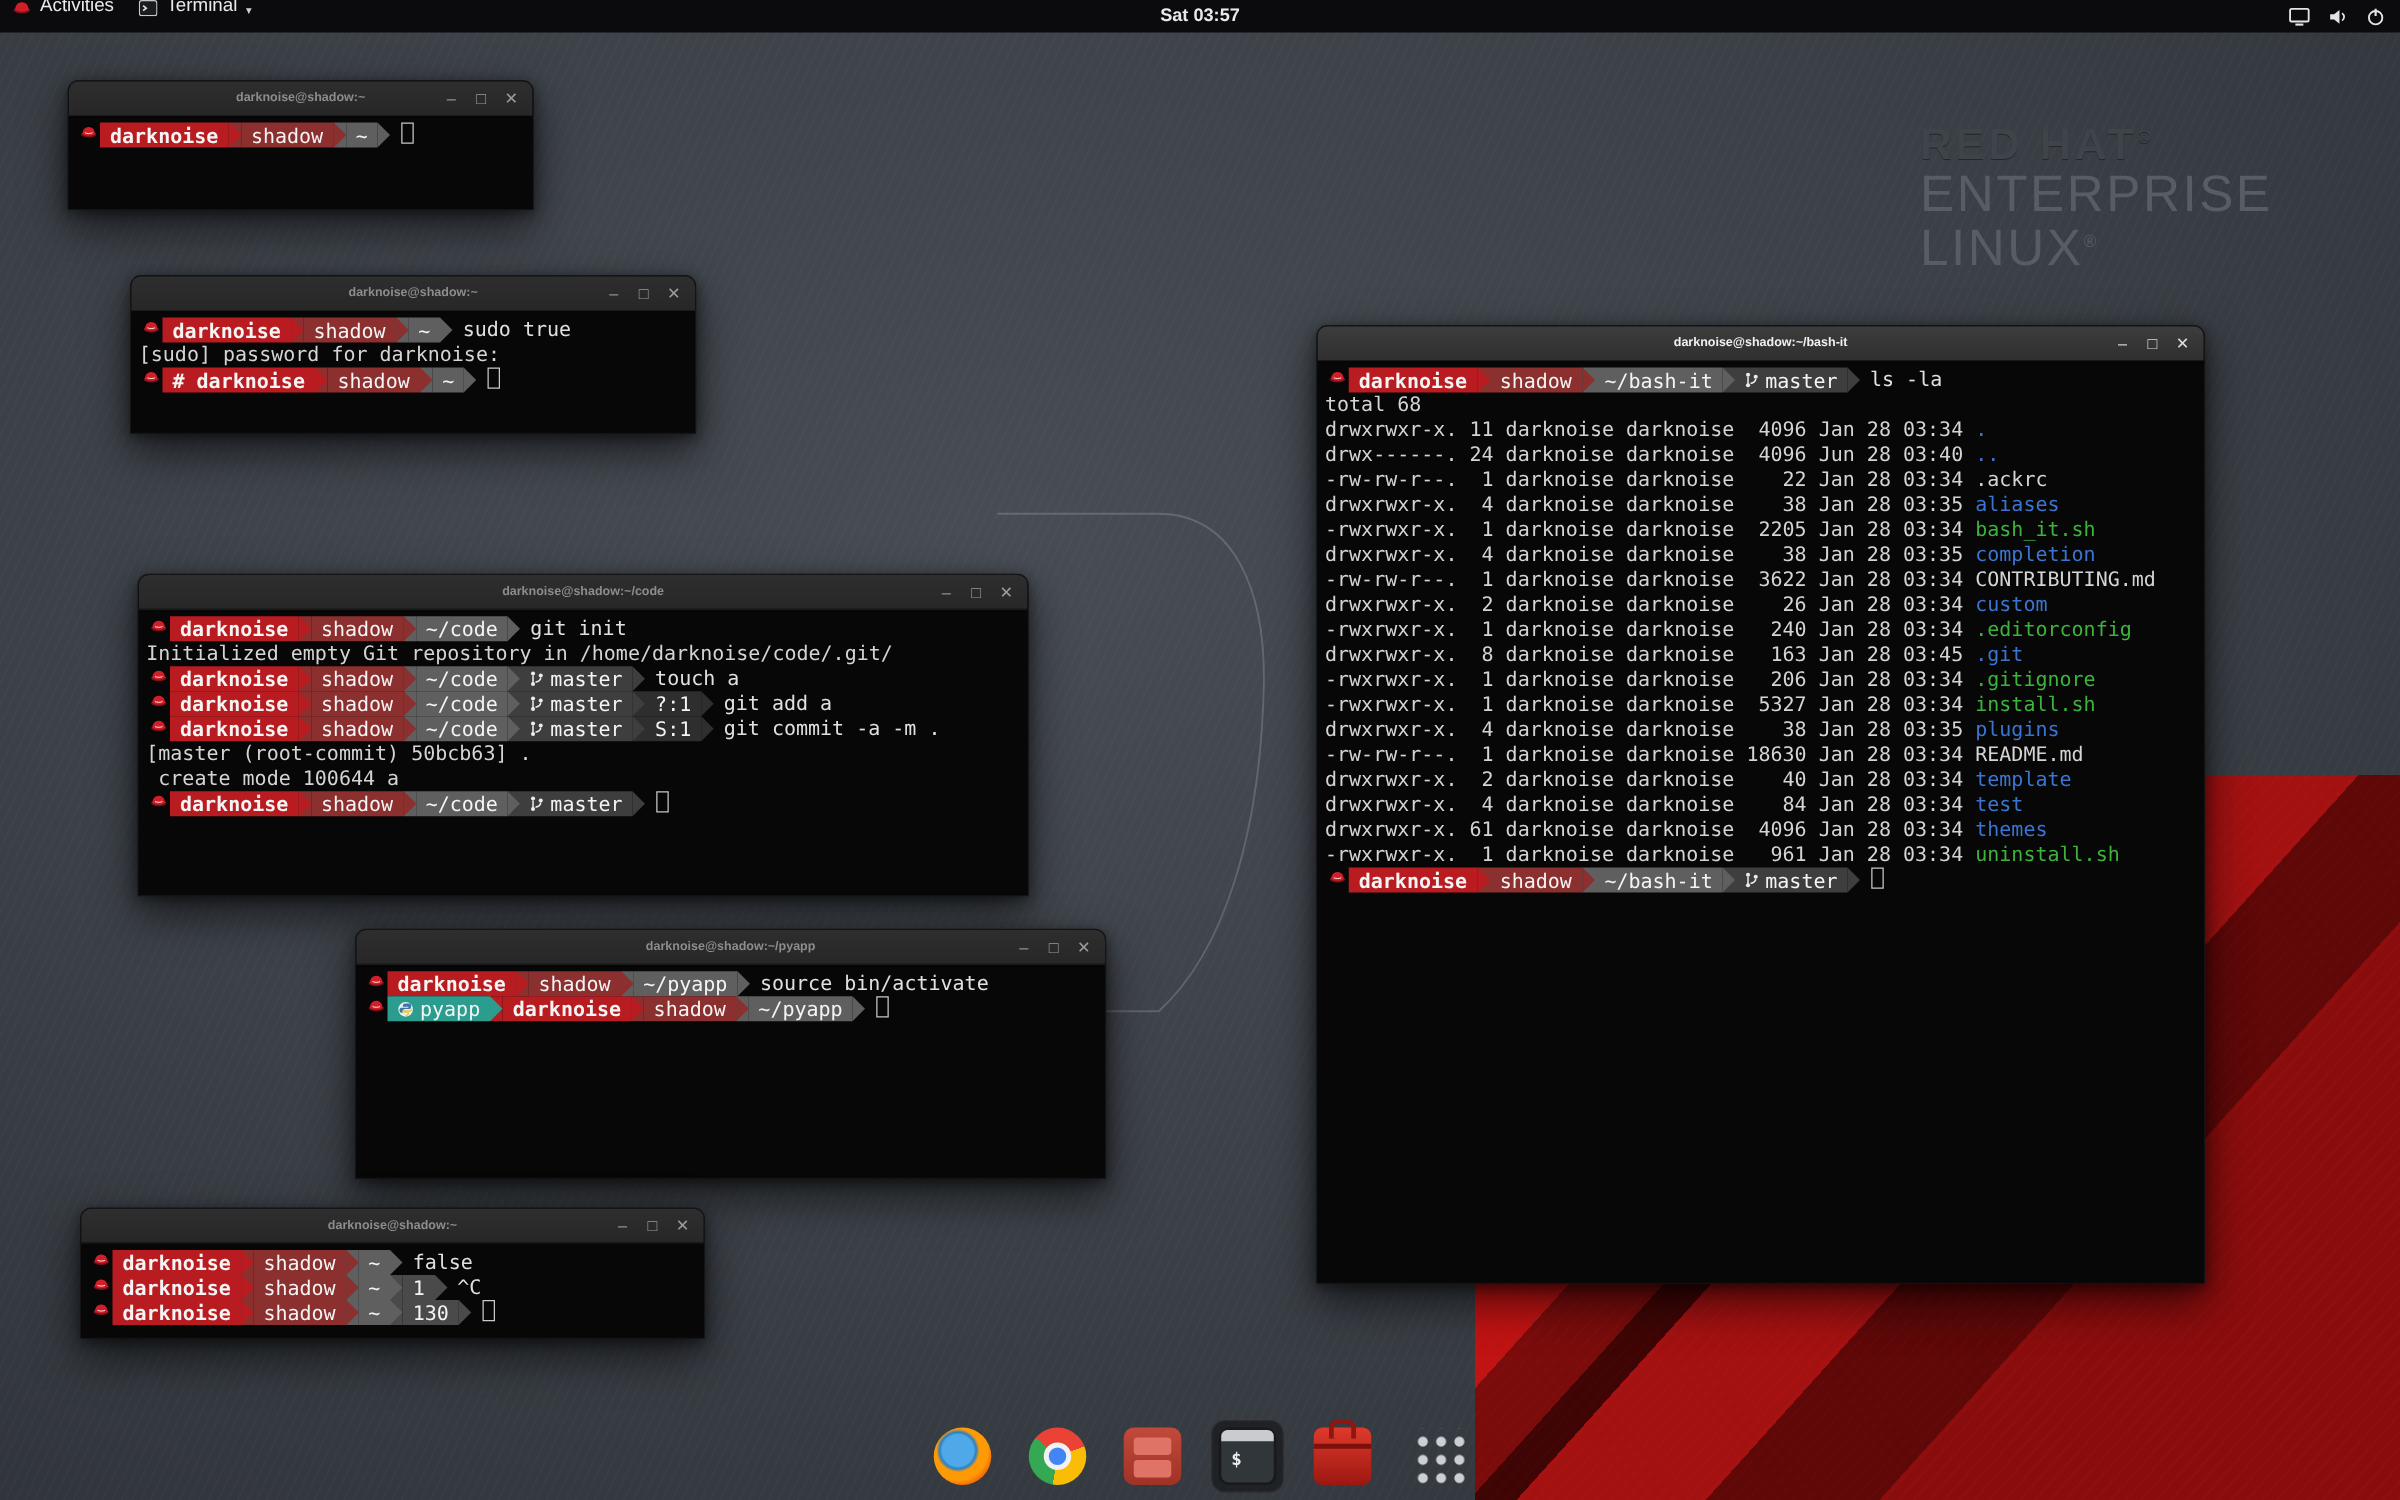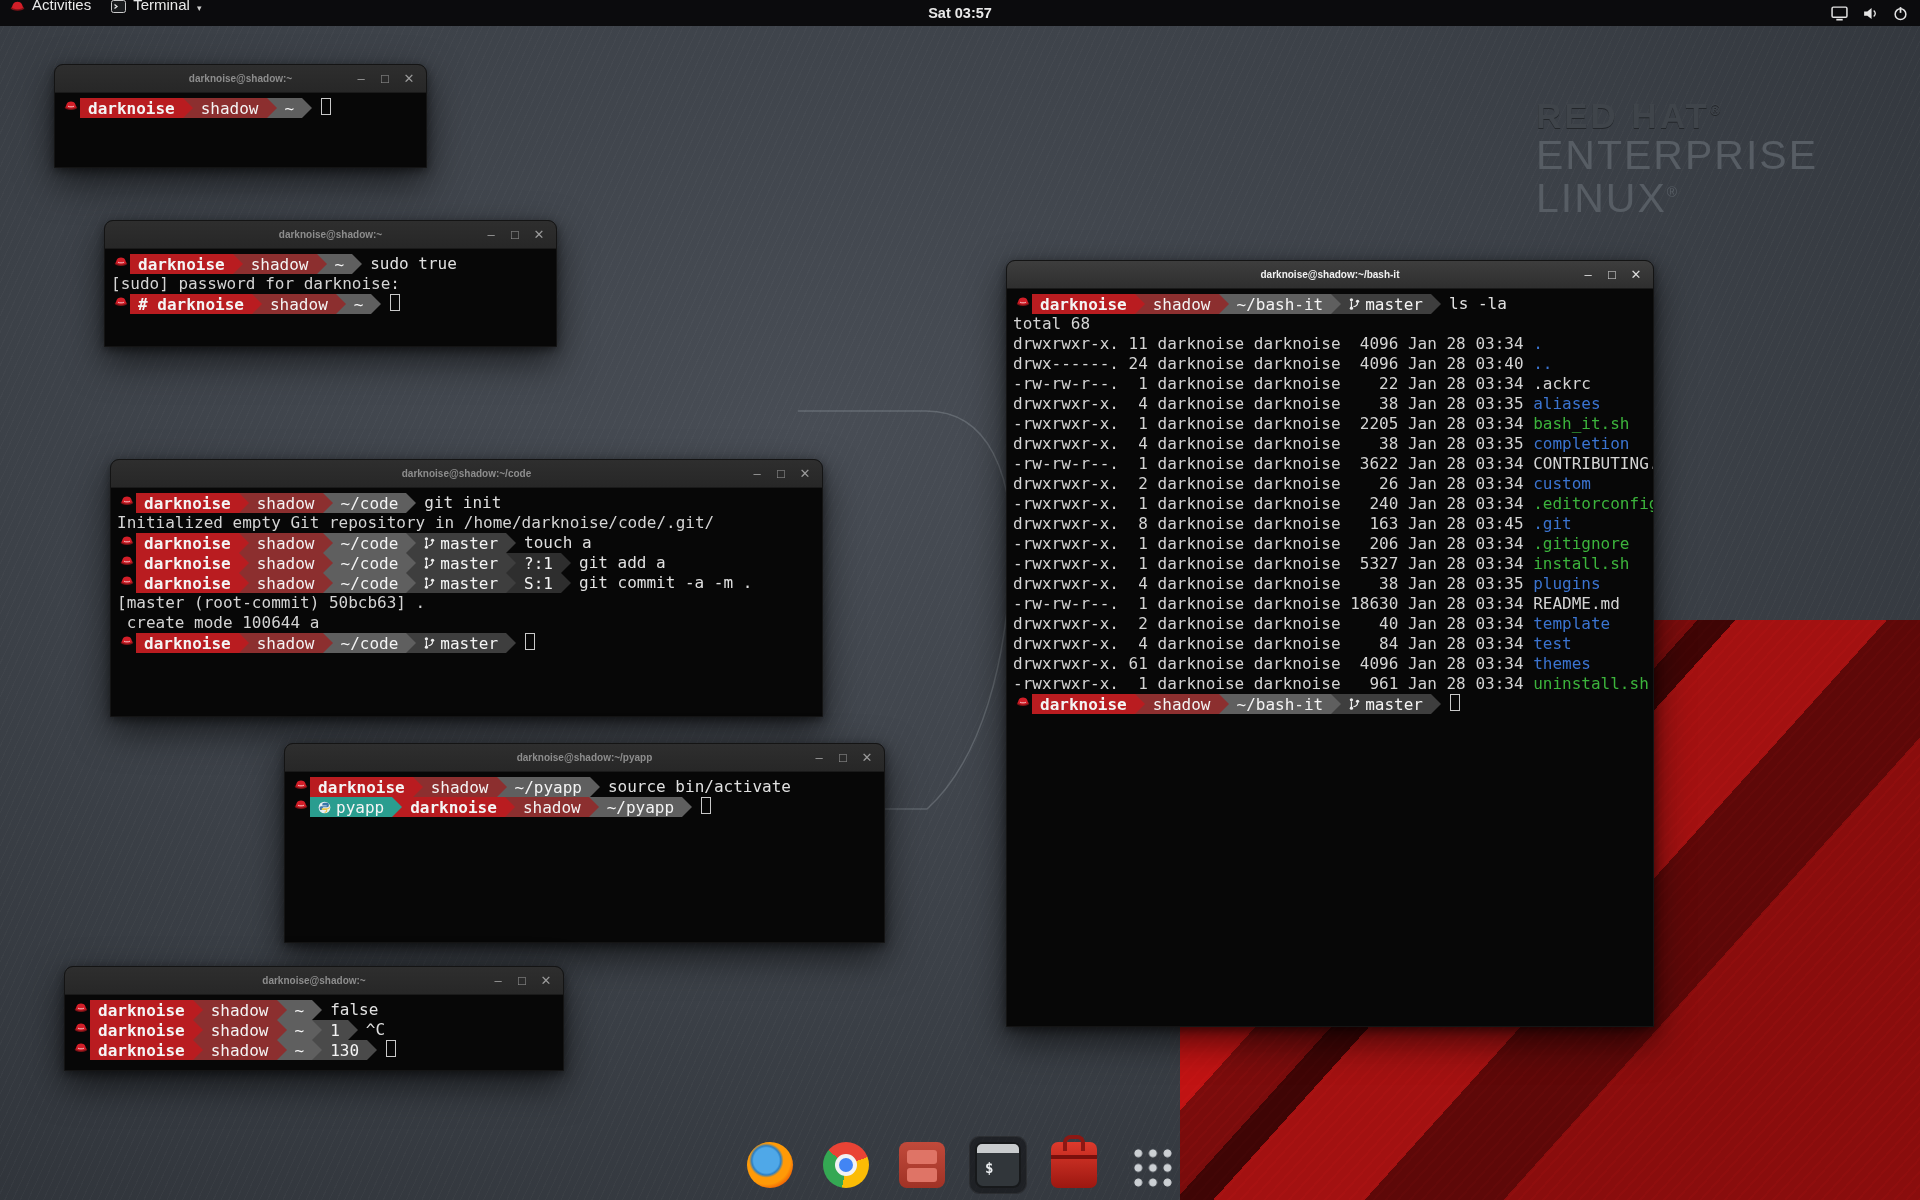--- a/index.html
+++ b/index.html
@@ -482,21 +482,21 @@
           <span class="seg seg-host"><span>shadow</span></span>
           <span class="arrow from-host to-path"></span>
           <span class="seg seg-path"><span>~</span></span>
           <span class="arrow from-path to-code"></span>
           <span class="seg seg-code"><span>130</span></span>
           <span class="arrow from-code"></span>
           <span class="cursor"></span>
         </div>
       </div>
     </div>
-    <div class="window focused" style="left: 1006px; top: 260px; width: 648px; height: 767px; z-index: 20;">
+    <div class="window focused" style="left: 1053px; top: 260px; width: 711px; height: 767px; z-index: 20;">
       <div class="titlebar">
         <div class="wtitle">darknoise@shadow:~/bash-it</div>
         <div class="wbtns">
           <span class="wbtn">–</span>
           <span class="wbtn">□</span>
           <span class="wbtn">✕</span>
         </div>
       </div>
       <div class="tbody">
         <div class="tline tprompt">
@@ -517,21 +517,21 @@
                 <circle cx="2.2" cy="2.2" r="1.5" fill="#ececec"></circle>
                 <circle cx="7.8" cy="3.6" r="1.5" fill="#ececec"></circle>
                 <circle cx="2.2" cy="9.8" r="1.5" fill="#ececec"></circle>
                 <path d="M2.2 3.7v6.1M7.8 5.1c0 2.2-1.8 3-3.8 3.4" stroke="#ececec" stroke-width="1.1" fill="none"></path>
               </svg></span><span>master</span></span>
           <span class="arrow from-git"></span>
           <span class="cmd">ls -la</span>
         </div>
         <div class="tline tout"><span>total 68</span></div>
         <div class="tline tout"><span>drwxrwxr-x. 11 darknoise darknoise  4096 Jan 28 03:34 </span><span class="c-dir">.</span></div>
-        <div class="tline tout"><span>drwx------. 24 darknoise darknoise  4096 Jan 28 03:40 </span><span class="c-dir">..</span></div>
+        <div class="tline tout"><span>drwx------. 24 darknoise darknoise  4096 Jun 28 03:40 </span><span class="c-dir">..</span></div>
         <div class="tline tout"><span>-rw-rw-r--.  1 darknoise darknoise    22 Jan 28 03:34 .ackrc</span></div>
         <div class="tline tout"><span>drwxrwxr-x.  4 darknoise darknoise    38 Jan 28 03:35 </span><span class="c-dir">aliases</span></div>
         <div class="tline tout"><span>-rwxrwxr-x.  1 darknoise darknoise  2205 Jan 28 03:34 </span><span class="c-exec">bash_it.sh</span></div>
         <div class="tline tout"><span>drwxrwxr-x.  4 darknoise darknoise    38 Jan 28 03:35 </span><span class="c-dir">completion</span></div>
         <div class="tline tout"><span>-rw-rw-r--.  1 darknoise darknoise  3622 Jan 28 03:34 CONTRIBUTING.md</span></div>
         <div class="tline tout"><span>drwxrwxr-x.  2 darknoise darknoise    26 Jan 28 03:34 </span><span class="c-dir">custom</span></div>
         <div class="tline tout"><span>-rwxrwxr-x.  1 darknoise darknoise   240 Jan 28 03:34 </span><span class="c-exec">.editorconfig</span></div>
         <div class="tline tout"><span>drwxrwxr-x.  8 darknoise darknoise   163 Jan 28 03:45 </span><span class="c-dir">.git</span></div>
         <div class="tline tout"><span>-rwxrwxr-x.  1 darknoise darknoise   206 Jan 28 03:34 </span><span class="c-exec">.gitignore</span></div>
         <div class="tline tout"><span>-rwxrwxr-x.  1 darknoise darknoise  5327 Jan 28 03:34 </span><span class="c-exec">install.sh</span></div>

